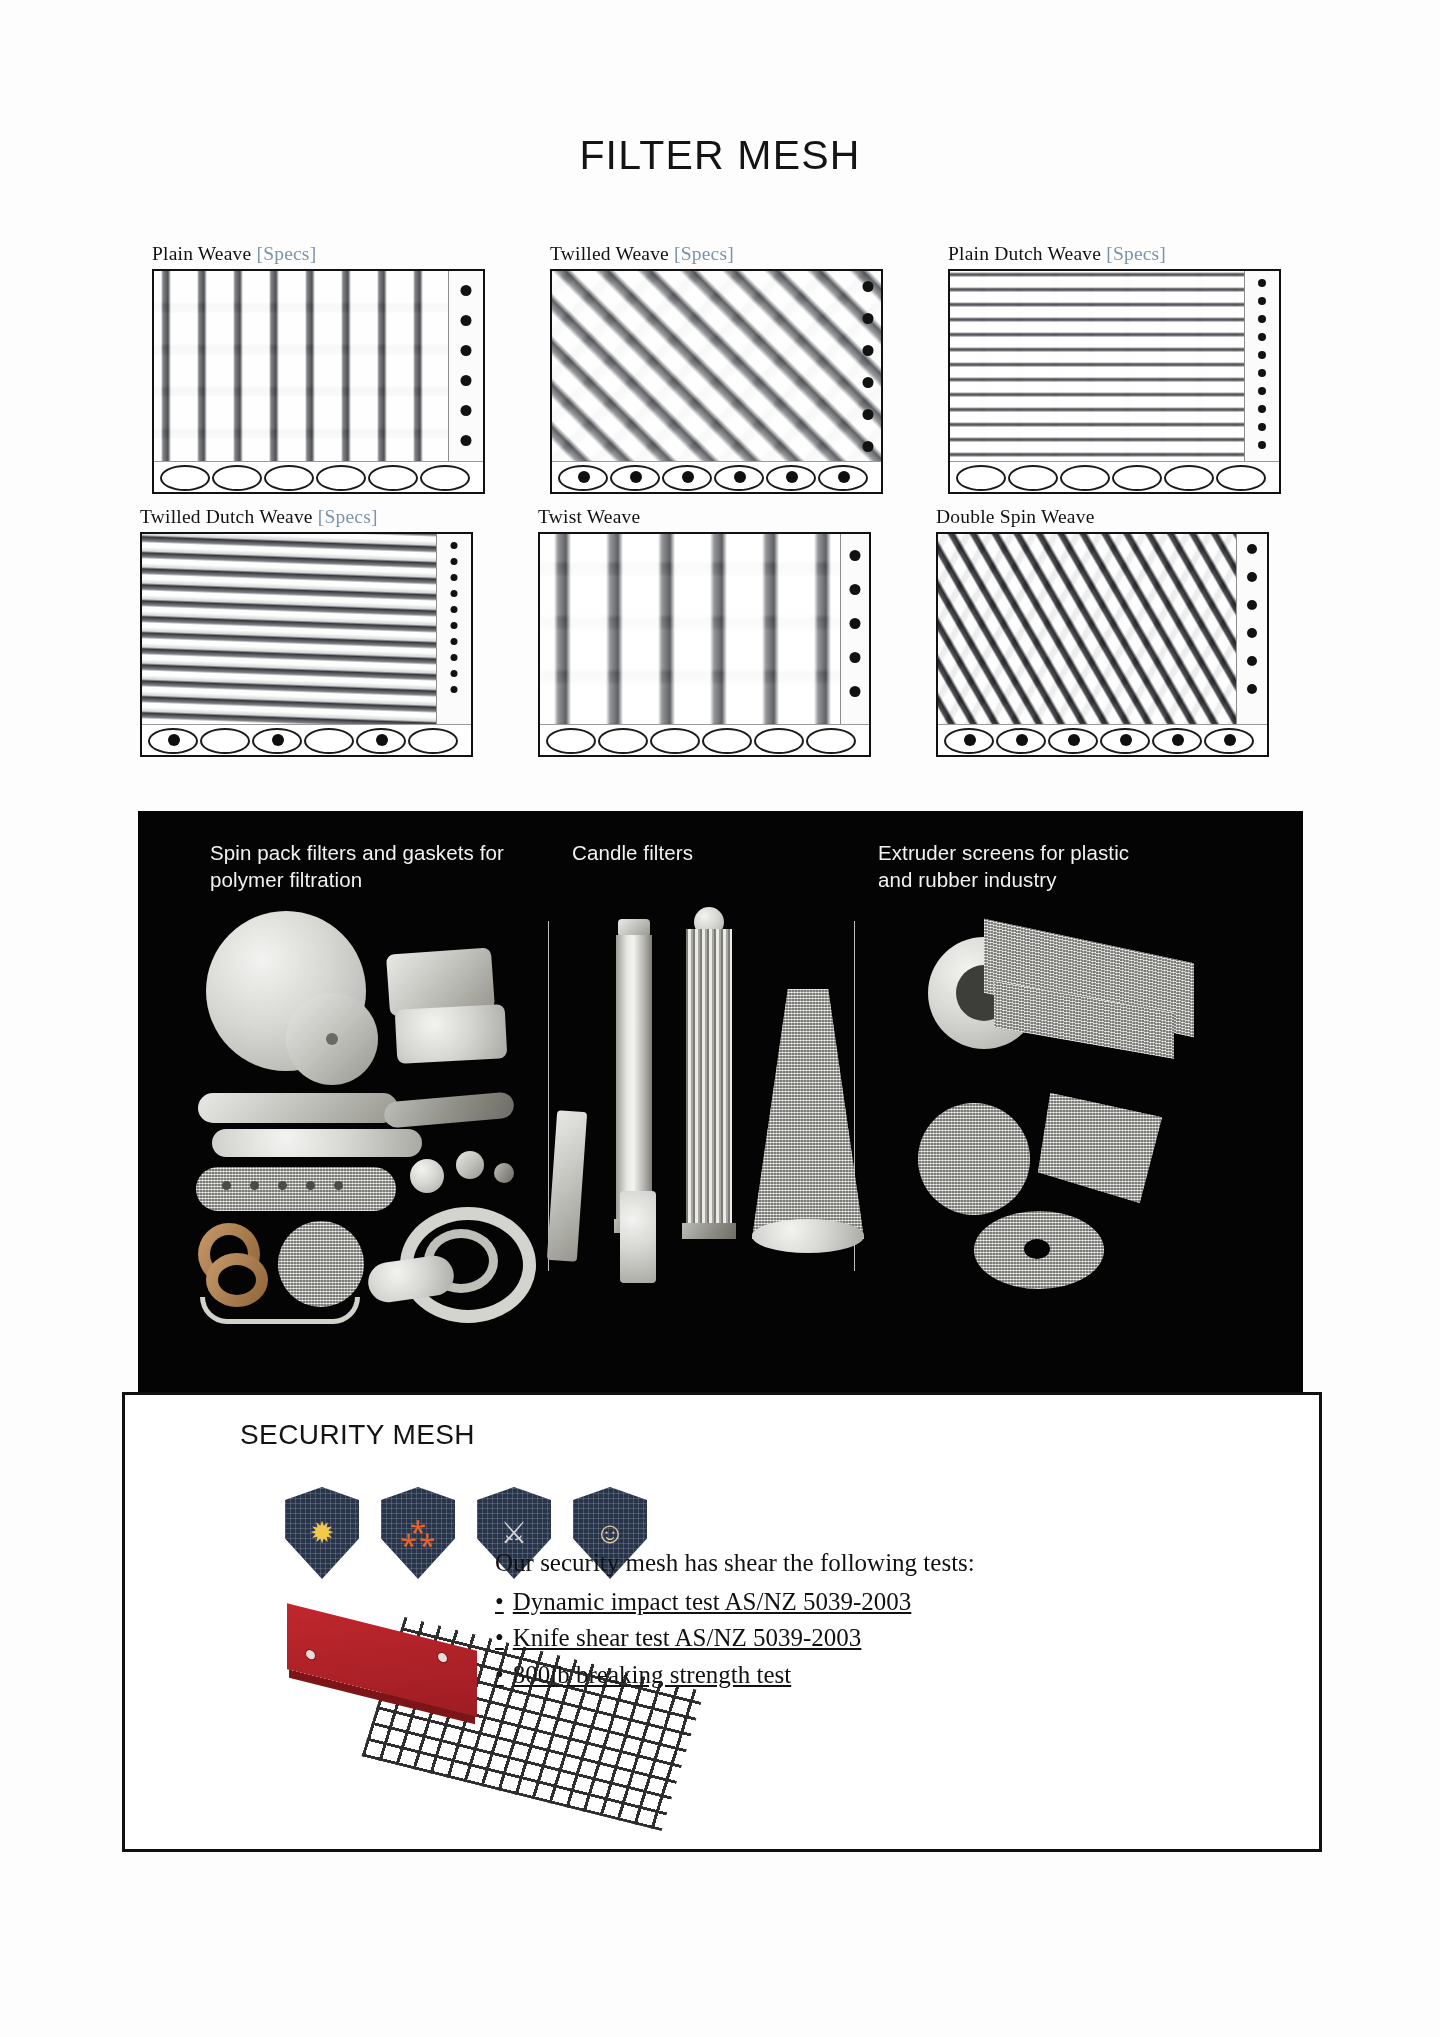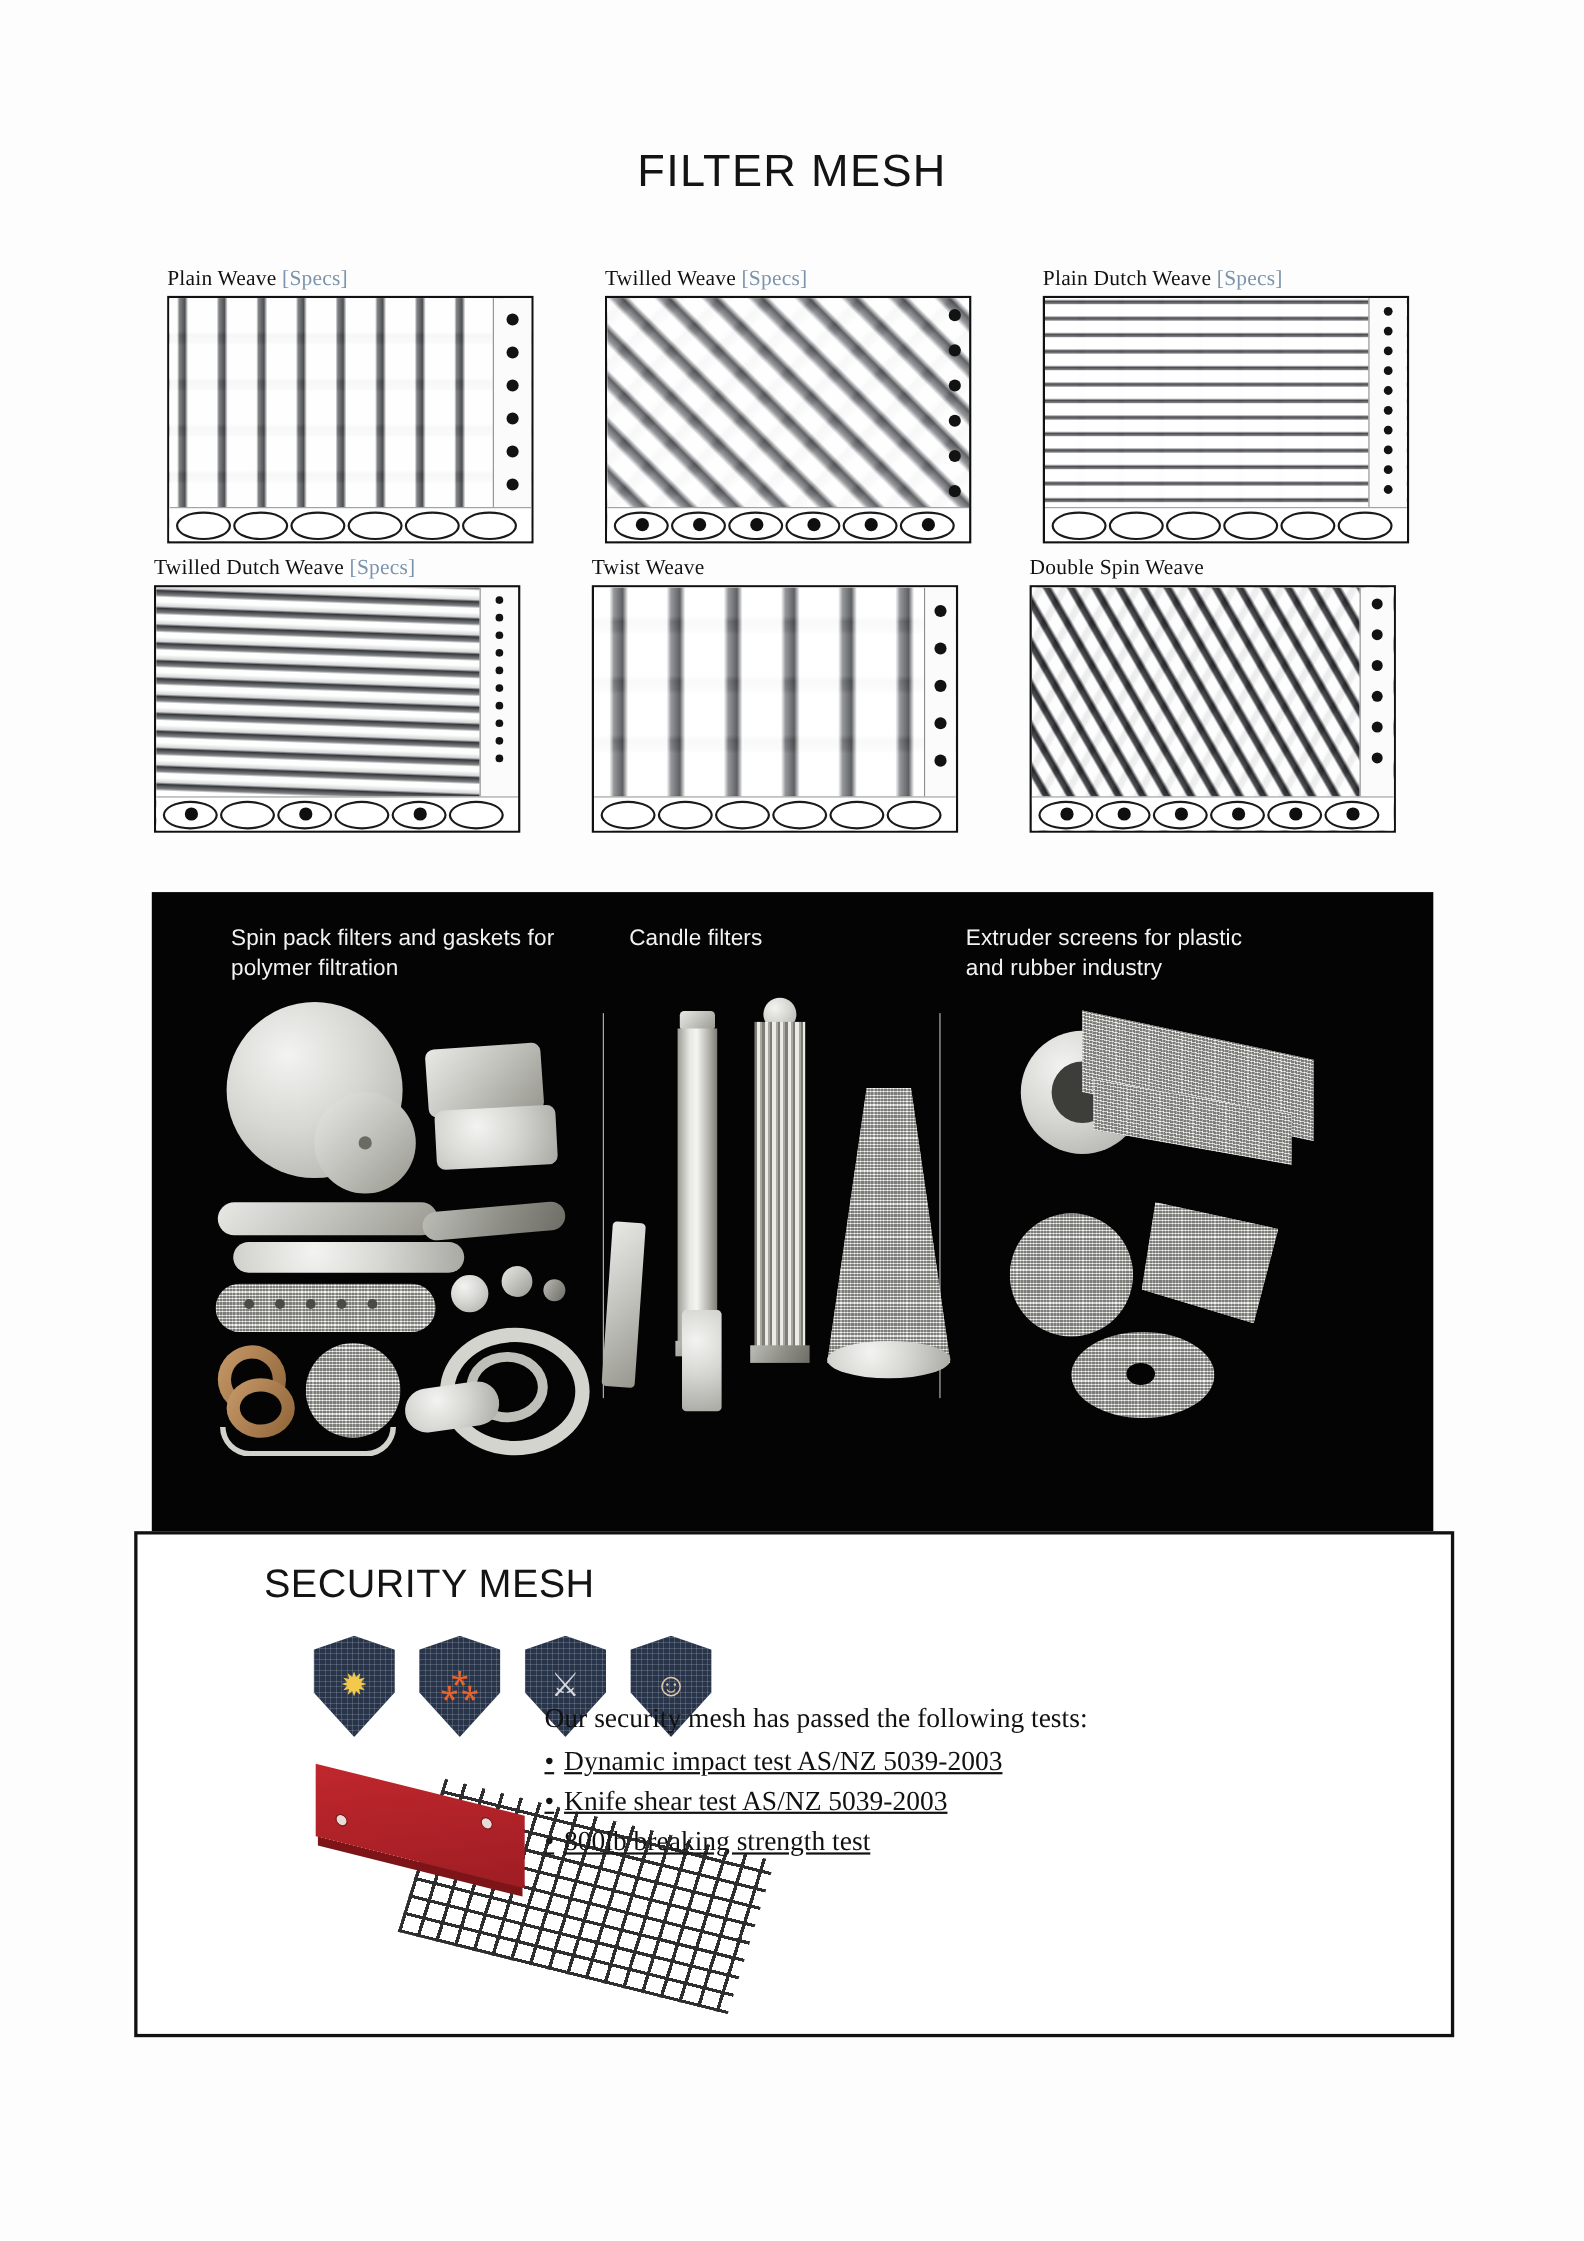--- a/index.html
+++ b/index.html
@@ -165,21 +165,21 @@
   .copper{background:linear-gradient(120deg,#c89a6b,#8d6336);}
 
   
   .security-box{
     position:absolute;left:122px;top:1392px;width:1200px;height:460px;
     border:3px solid #111;background:#fff;box-sizing:border-box;
   }
   .sec-title{
     position:absolute;left:115px;top:24px;
     font-family:"Liberation Sans",sans-serif;
-    font-size:36px;color:#141414;letter-spacing:.4px;
+    font-size:28px;color:#141414;letter-spacing:.4px;
   }
   .shields{position:absolute;left:160px;top:92px;display:flex;gap:22px;}
   .shield{
     position:relative;width:74px;height:92px;
     background:#27344a;
     clip-path:polygon(50% 0%,100% 14%,100% 56%,50% 100%,0% 56%,0% 14%);
     background-image:
       repeating-linear-gradient(0deg,rgba(255,255,255,.16) 0 1px,transparent 1px 5px),
       repeating-linear-gradient(90deg,rgba(255,255,255,.16) 0 1px,transparent 1px 5px);
     background-color:#27344a;
@@ -483,21 +483,21 @@
       </div>
       <div class="shield">
         <div class="glyph" style="color:#d8d8dc;">⚔</div>
       </div>
       <div class="shield">
         <div class="glyph" style="color:#e3c8a6;">☺</div>
       </div>
     </div>
 
     <div class="sec-text">
-      <p class="lead">Our security mesh has passed the following tests:</p>
+      <p class="lead">Our security mesh has shear the following tests:</p>
       <ul>
         <li>Dynamic impact test AS/NZ 5039-2003</li>
         <li>Knife shear test AS/NZ 5039-2003</li>
         <li>800lb breaking strength test</li>
       </ul>
     </div>
 
     <div class="sec-illus">
       <div class="mesh-sheet"></div>
       <div class="red-plate">

